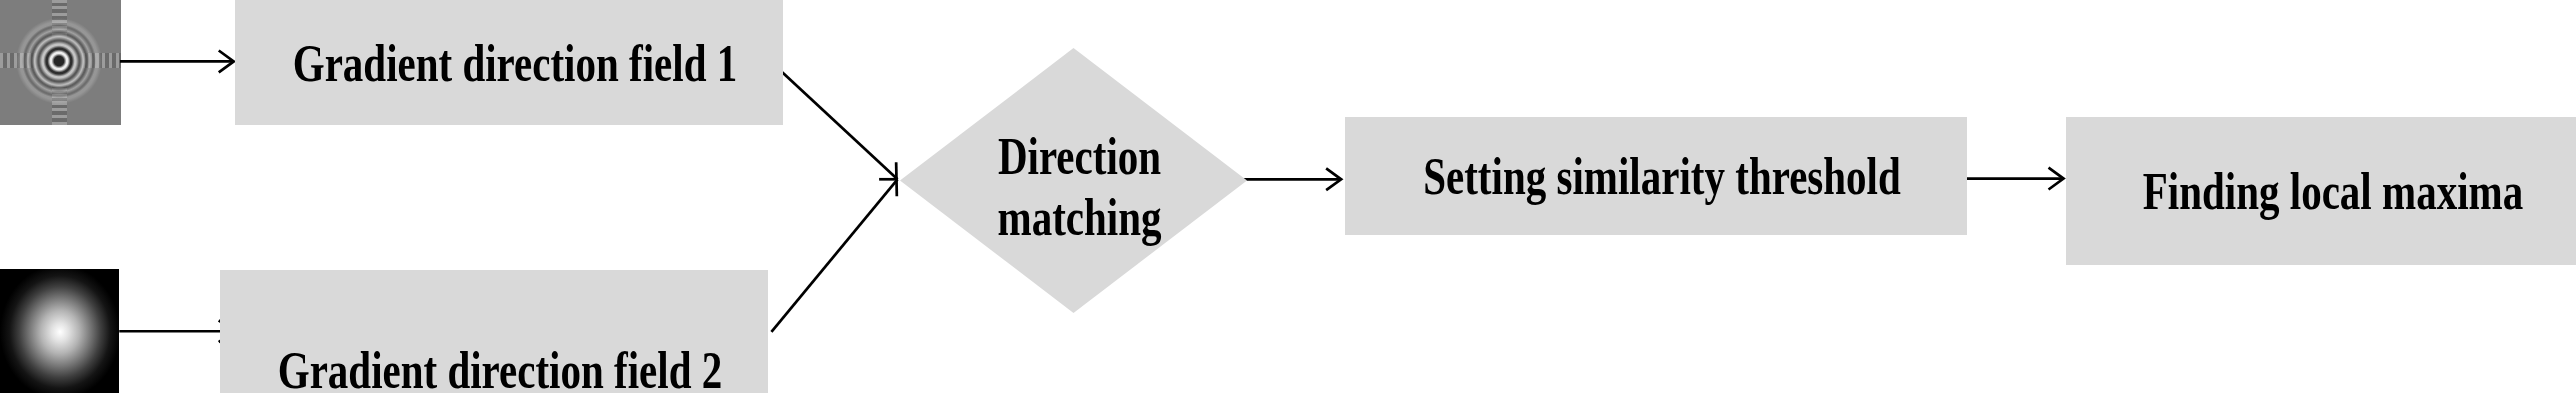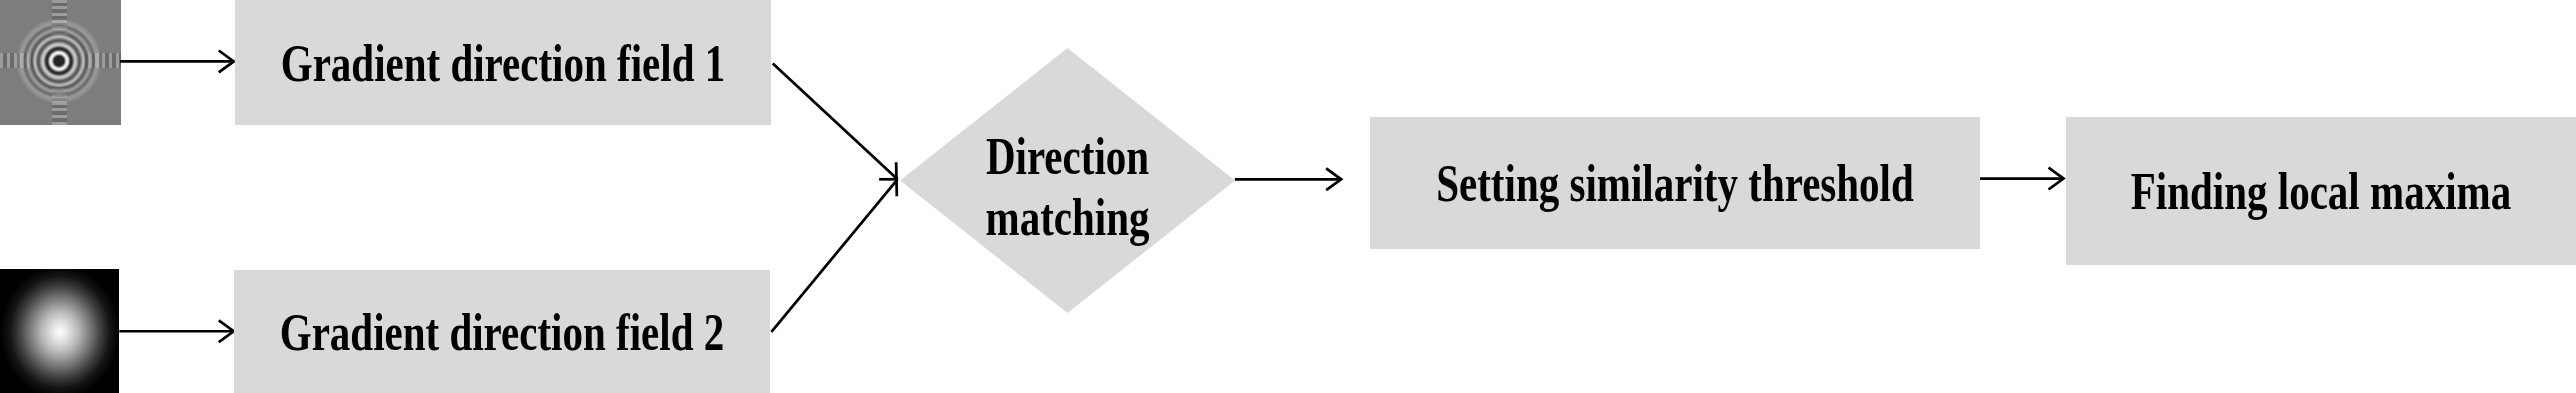--- a/index.html
+++ b/index.html
@@ -10,40 +10,41 @@
     background: #ffffff;
     overflow: hidden;
     font-family: "Liberation Serif", "DejaVu Serif", serif;
   }
   .node {
     position: absolute;
     background: #d9d9d9;
     display: flex;
     align-items: center;
     justify-content: center;
+    padding-left: 12px;
   }
   .node-label {
     font-weight: 700;
     font-size: 41px;
     color: #000000;
     white-space: nowrap;
     display: inline-block;
     transform: scaleY(1.27);
     transform-origin: center;
     text-align: center;
   }
   #node-field1   { left: 235px;  top: 0px;   width: 536px; height: 125px; }
-  #node-field2   { left: 234px;  top: 270px; width: 536px; height: 124px; }
+  #node-field2   { left: 220px;  top: 270px; width: 536px; height: 124px; align-items: flex-end; }
   #node-matching {
     left: 900px; top: 48px; width: 335px; height: 265px;
     clip-path: polygon(50% 0, 100% 50%, 50% 100%, 0 50%);
     justify-content: center;
   }
   #node-matching .node-label { line-height: 1.18; padding-top: 9.5px; }
-  #node-threshold { left: 1345px; top: 117px; width: 610px; height: 132px; margin-left: 25px; }
+  #node-threshold { left: 1345px; top: 117px; width: 610px; height: 118px; }
   #node-maxima    { left: 2066px; top: 117px; width: 510px; height: 148px; }
 
   .thumb { position: absolute; }
   #thumb-input1 {
     left: 0; top: 0; width: 121px; height: 125px;
     background-color: #7d7d7d;
     background-image:
       radial-gradient(circle at 59px 61px,
         #262626 0 4.8px,
         #ededed 7.5px 8.9px,

